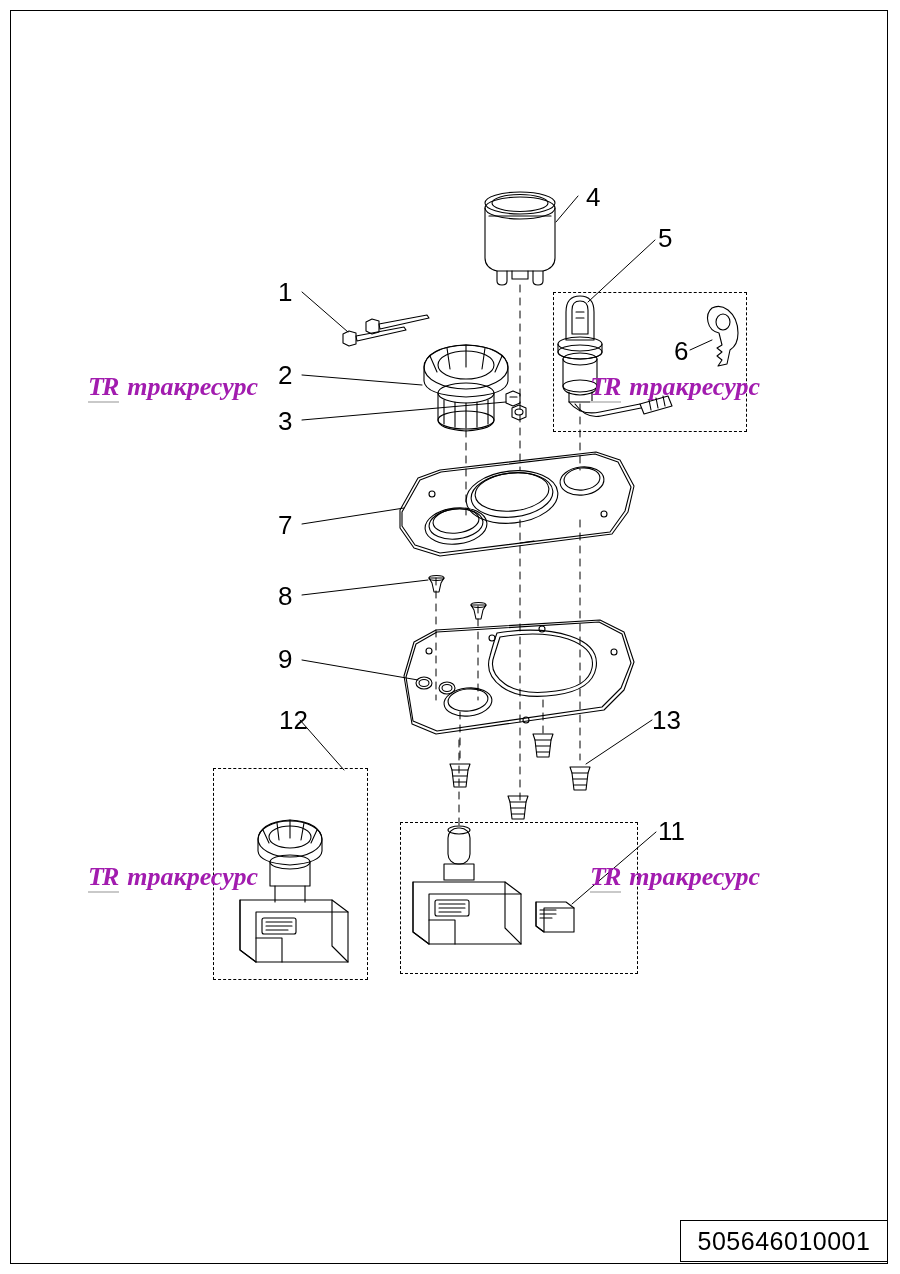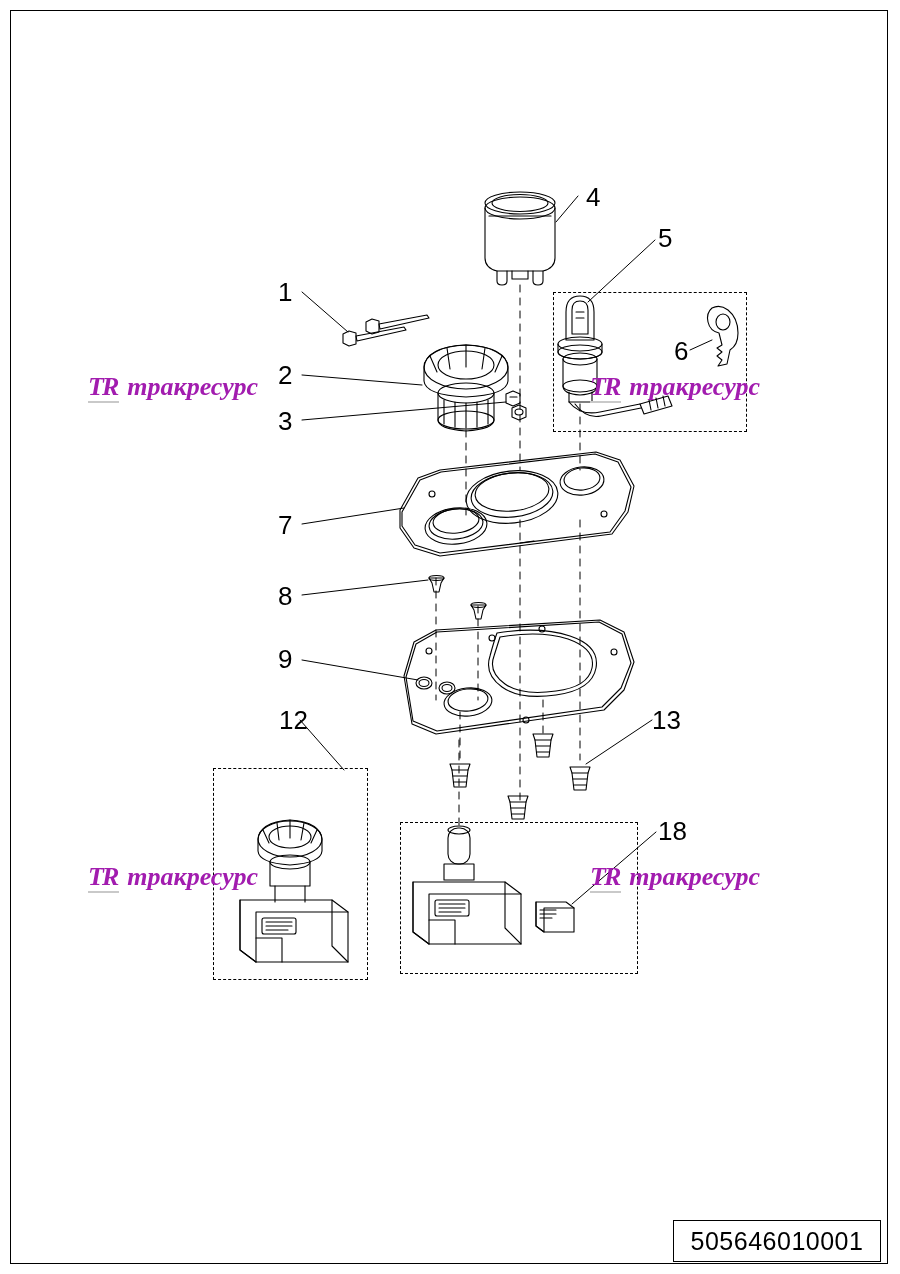--- a/index.html
+++ b/index.html
@@ -53,21 +53,21 @@
     font-family: "Liberation Serif", serif;
     font-style: italic;
     font-weight: bold;
     letter-spacing: -2px;
     border-bottom: 2px solid #c9c9c9;
     padding-right: 2px;
     margin-right: 8px;
   }
   #partnumber-box {
     position: absolute;
-    right: 19px;
+    right: 12px;
     bottom: 12px;
     width: 208px;
     height: 42px;
     border: 1.6px solid #000;
     box-sizing: border-box;
     display: flex;
     align-items: center;
     justify-content: center;
   }
   #partnumber-box span {
@@ -278,21 +278,21 @@
   <div class="callout-num" style="left:278px; top:279px;">1</div>
   <div class="callout-num" style="left:278px; top:362px;">2</div>
   <div class="callout-num" style="left:278px; top:408px;">3</div>
   <div class="callout-num" style="left:586px; top:184px;">4</div>
   <div class="callout-num" style="left:658px; top:225px;">5</div>
   <div class="callout-num" style="left:674px; top:338px;">6</div>
   <div class="callout-num" style="left:278px; top:512px;">7</div>
   <div class="callout-num" style="left:278px; top:583px;">8</div>
   <div class="callout-num" style="left:278px; top:646px;">9</div>
   <div class="callout-num" style="left:652px; top:707px;">13</div>
-  <div class="callout-num" style="left:658px; top:818px;">18</div>
+  <div class="callout-num" style="left:658px; top:818px;">11</div>
   <div class="callout-num" style="left:272px; top:707px;margin-left:7px;">12</div>
 
   <div class="wm" style="left:88px; top:372px;">
     <span class="tr">TR</span><span>тракресурс</span>
   </div>
   <div class="wm" style="left:590px; top:372px;">
     <span class="tr">TR</span><span>тракресурс</span>
   </div>
   <div class="wm" style="left:88px; top:862px;">
     <span class="tr">TR</span><span>тракресурс</span>

